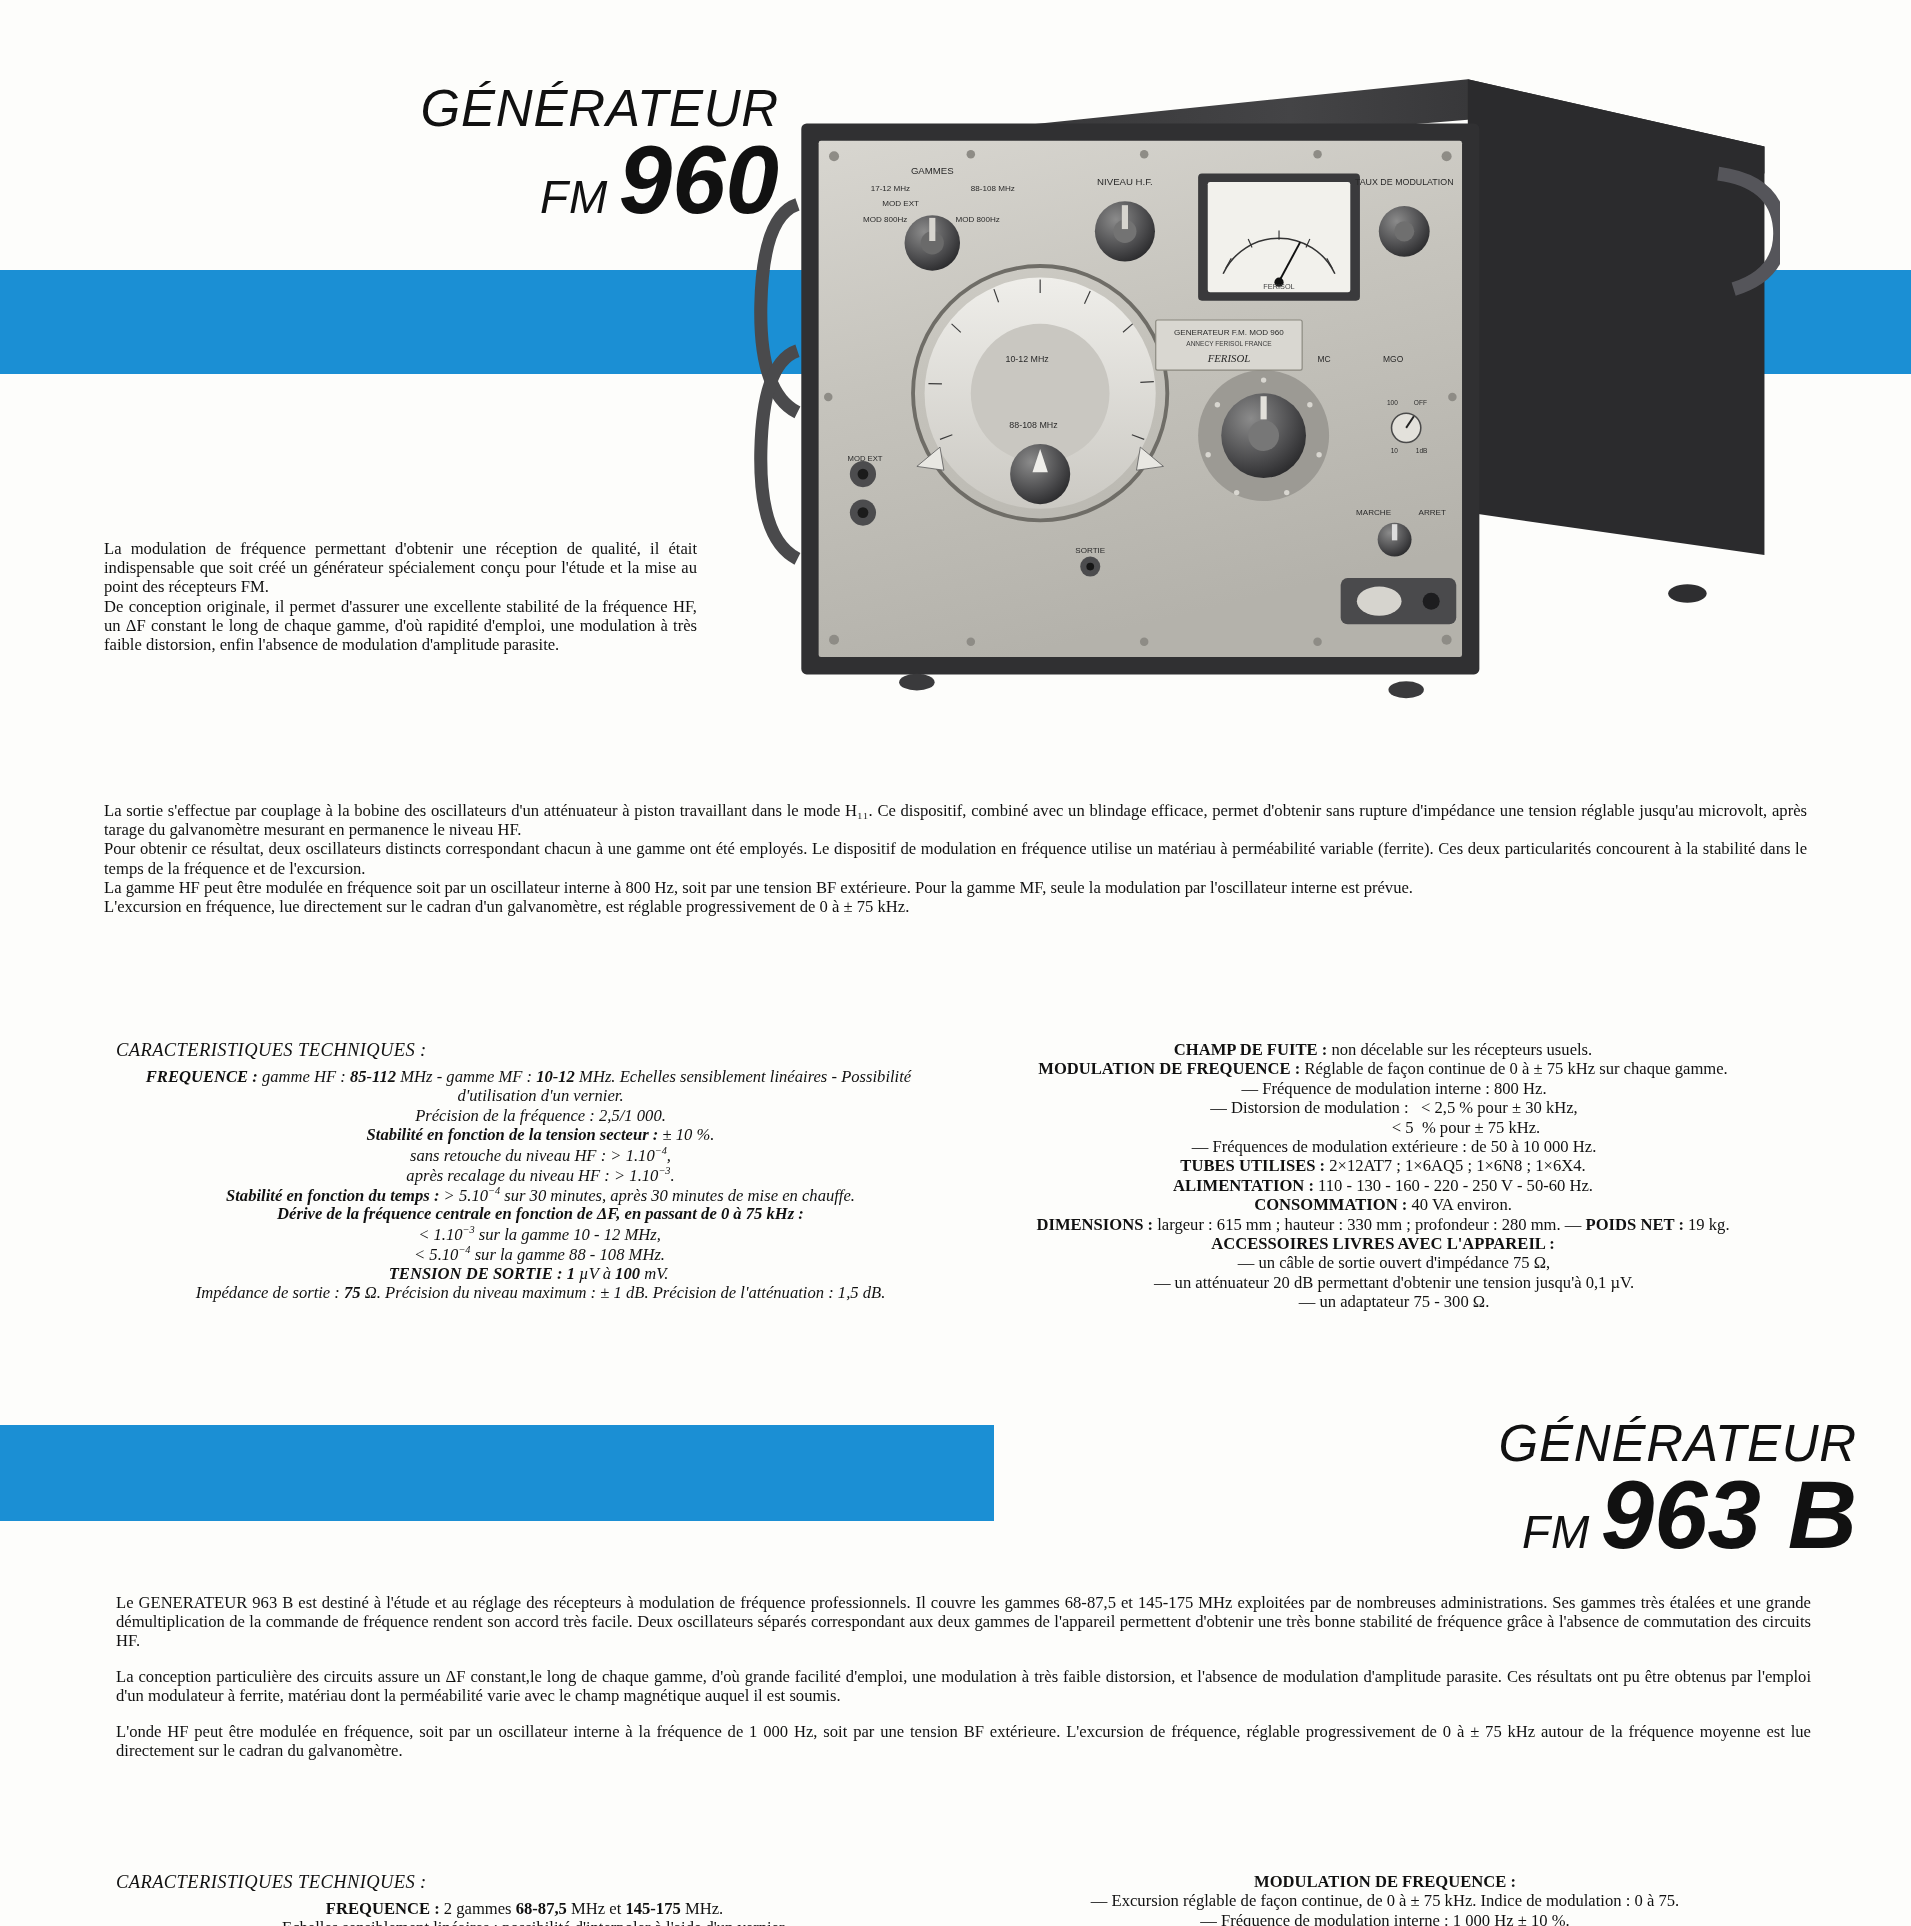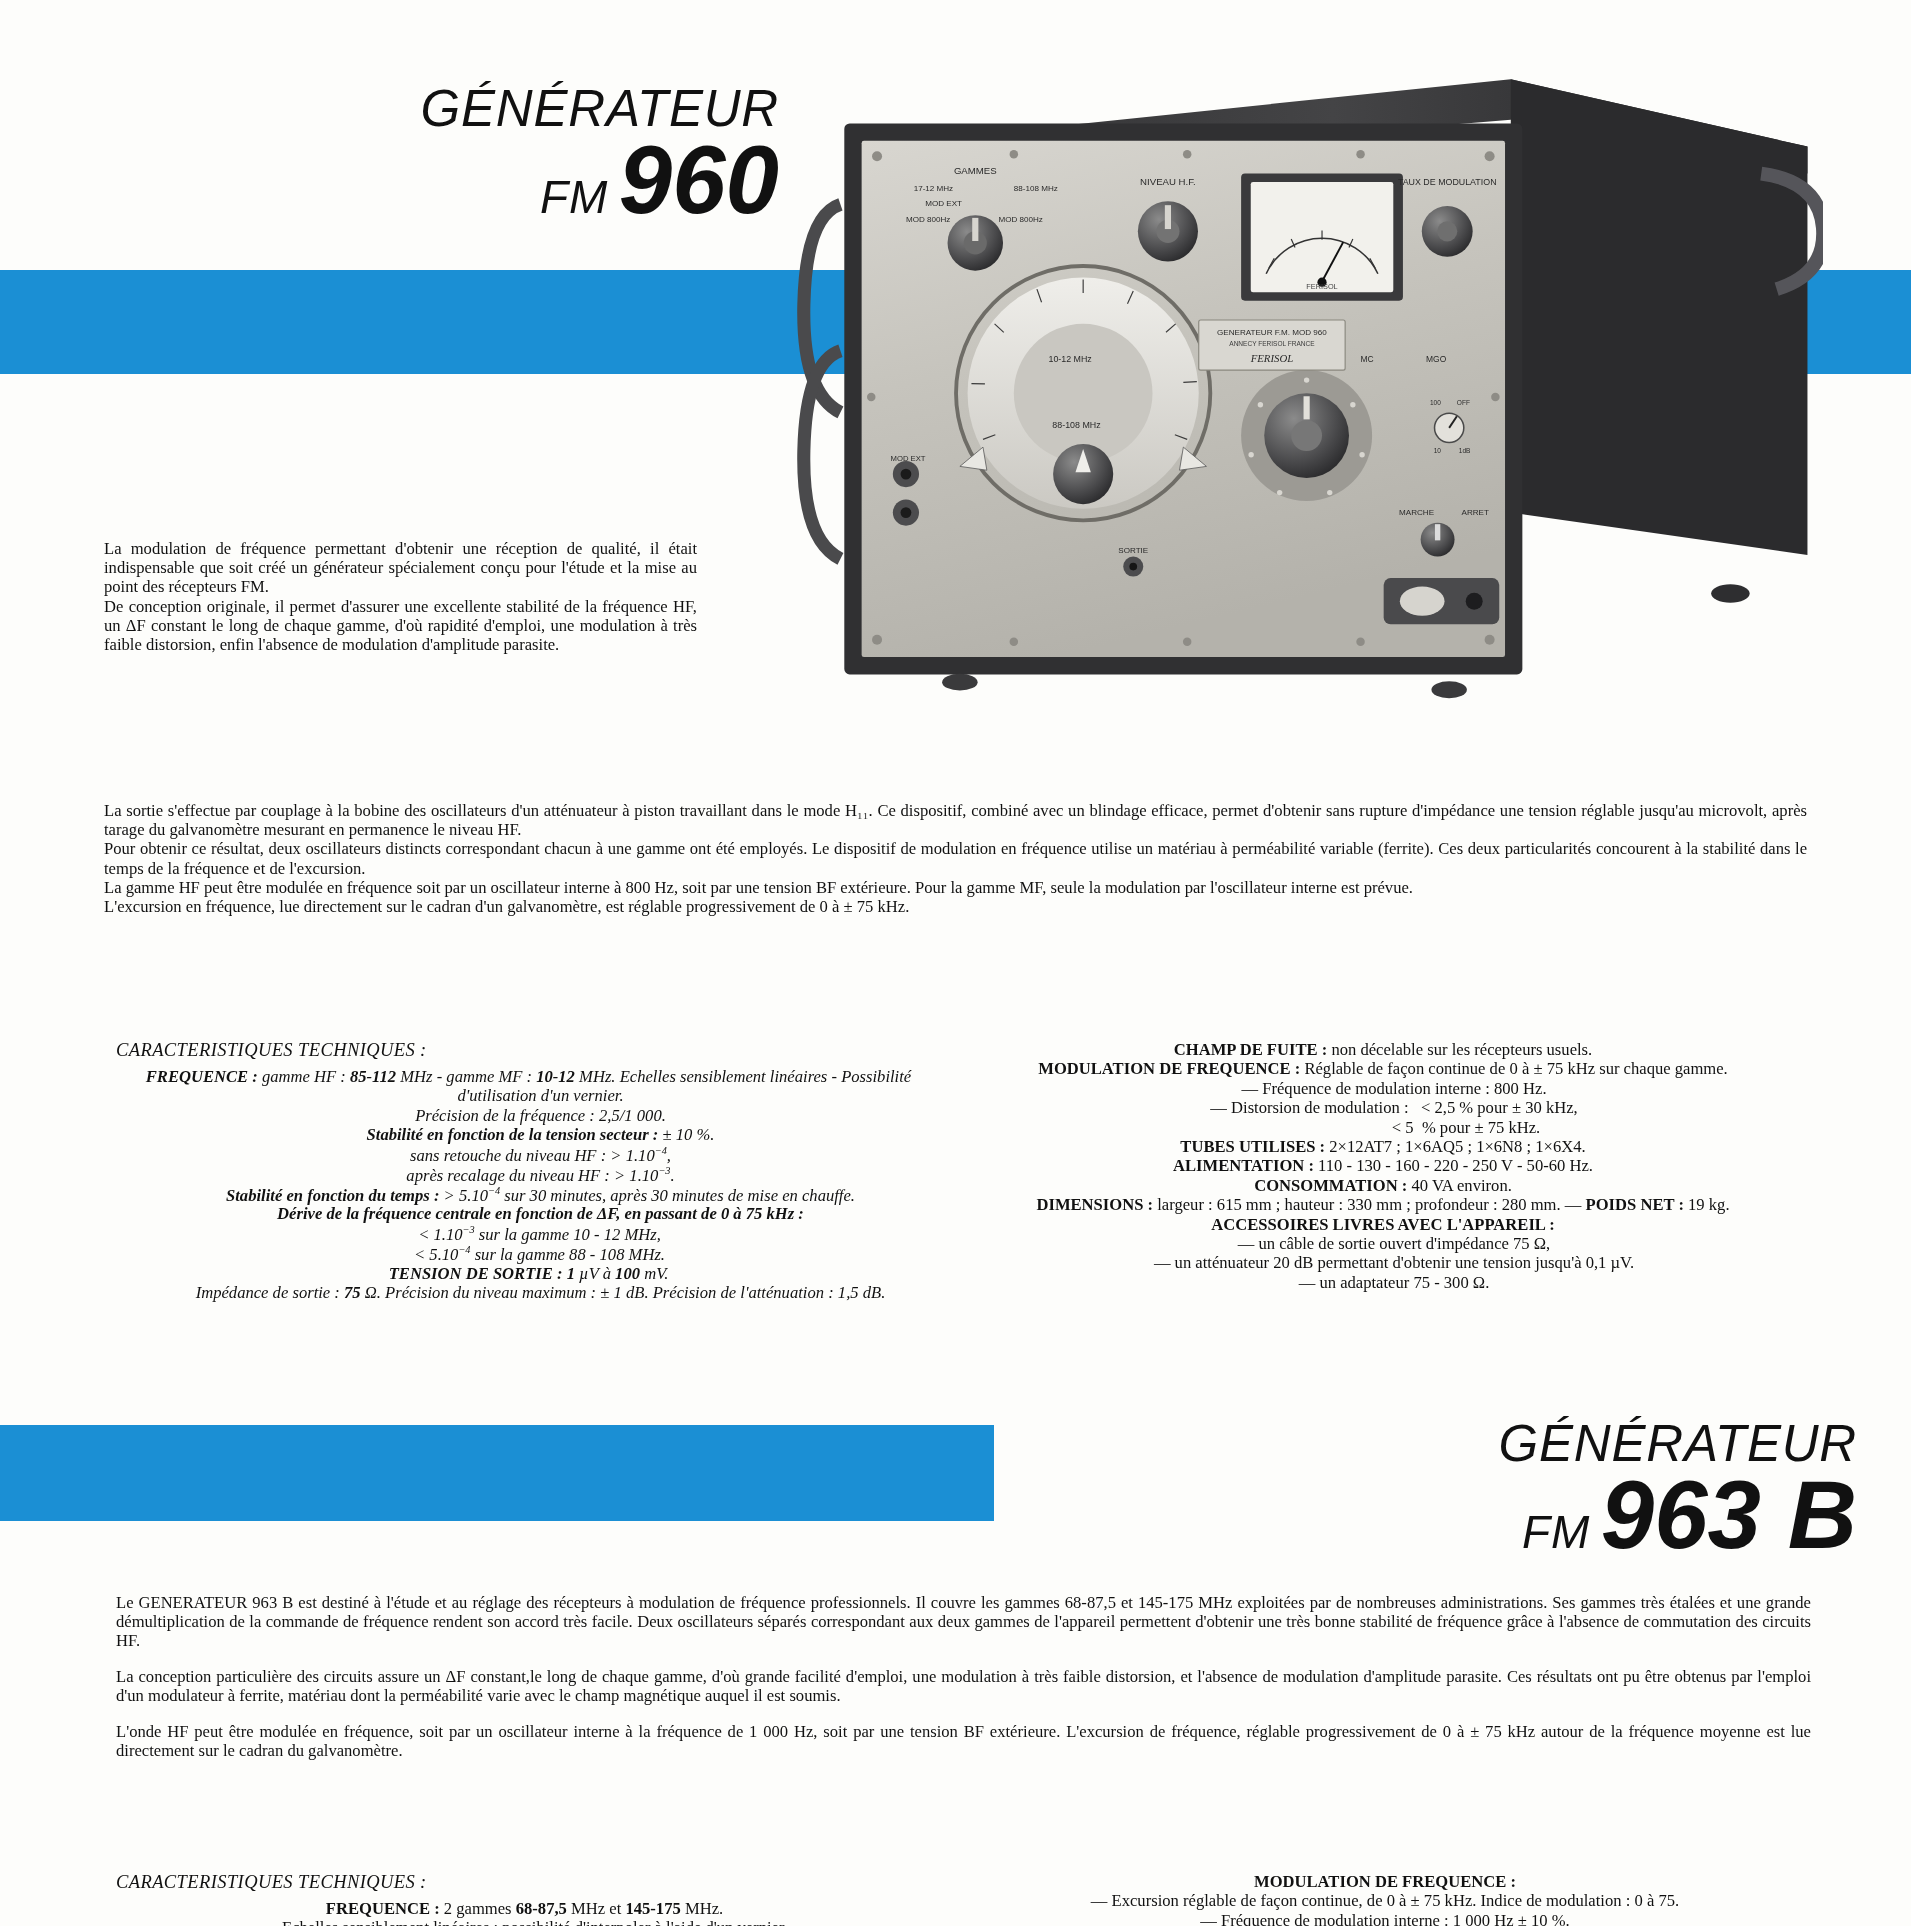--- a/index.html
+++ b/index.html
@@ -42,21 +42,21 @@
 
   #title963 { left:986px; top:1418px; width:871px; text-align:right; }
   #title963 .line1 { font-size:51px; line-height:1.0; }
   #title963 .line2 { display:flex; align-items:baseline; justify-content:flex-end; gap:10.8px; margin-top:2.3px;}
   #title963 .fm { font-size:46px; }
   #title963 .num { font-size:96px; font-weight:700; letter-spacing:0px; line-height:0.92; }
 
   
   #photo {
     position:absolute;
-    left:744px; top:58px;
+    left:701px; top:58px;
     width:1079px; height:732px;text-align:center;
   }
   #photo svg { display:block; width:100%; height:100%; }
 
   
   .col-text {
     position:absolute;
     font-size:16.6px;
     line-height:1.16;
     text-align:justify;
@@ -299,20 +299,21 @@
     <div class="row ind1"><b>TENSION DE SORTIE : 1</b> µV à <b>100</b> mV.</div>
     <div class="row ind-plain">Impédance de sortie : <b>75</b> Ω. Précision du niveau maximum : ± 1 dB. Précision de l'atténuation : 1,5 dB.</div>
   </div>
 
   <div class="spec-col" id="spec-960-right">
     <div class="row ind1"><b>CHAMP DE FUITE :</b> non décelable sur les récepteurs usuels.</div>
     <div class="row ind1"><b>MODULATION DE FREQUENCE :</b> Réglable de façon continue de 0 à ± 75 kHz sur chaque gamme.</div>
     <div class="row ind2">— Fréquence de modulation interne : 800 Hz.</div>
     <div class="row ind2">— Distorsion de modulation : &nbsp;&nbsp;&lt; 2,5 % pour ± 30 kHz,</div>
     <div class="row" style="padding-left:166px">&lt; 5 &nbsp;% pour ± 75 kHz.</div>
+    <div class="row ind2">— Fréquences de modulation extérieure : de 50 à 10 000 Hz.</div>
     <div class="row ind1"><b>TUBES UTILISES :</b> 2×12AT7 ; 1×6AQ5 ; 1×6N8 ; 1×6X4.</div>
     <div class="row ind1"><b>ALIMENTATION :</b> 110 - 130 - 160 - 220 - 250 V - 50-60 Hz.</div>
     <div class="row ind1"><b>CONSOMMATION :</b> 40 VA environ.</div>
     <div class="row ind1"><b>DIMENSIONS :</b> largeur : 615 mm ; hauteur : 330 mm ; profondeur : 280 mm. — <b>POIDS NET :</b> 19 kg.</div>
     <div class="row ind1"><b>ACCESSOIRES LIVRES AVEC L'APPAREIL :</b></div>
     <div class="row ind2">— un câble de sortie ouvert d'impédance 75 Ω,</div>
     <div class="row ind2">— un atténuateur 20 dB permettant d'obtenir une tension jusqu'à 0,1 µV.</div>
     <div class="row ind2">— un adaptateur 75 - 300 Ω.</div>
   </div>
 

